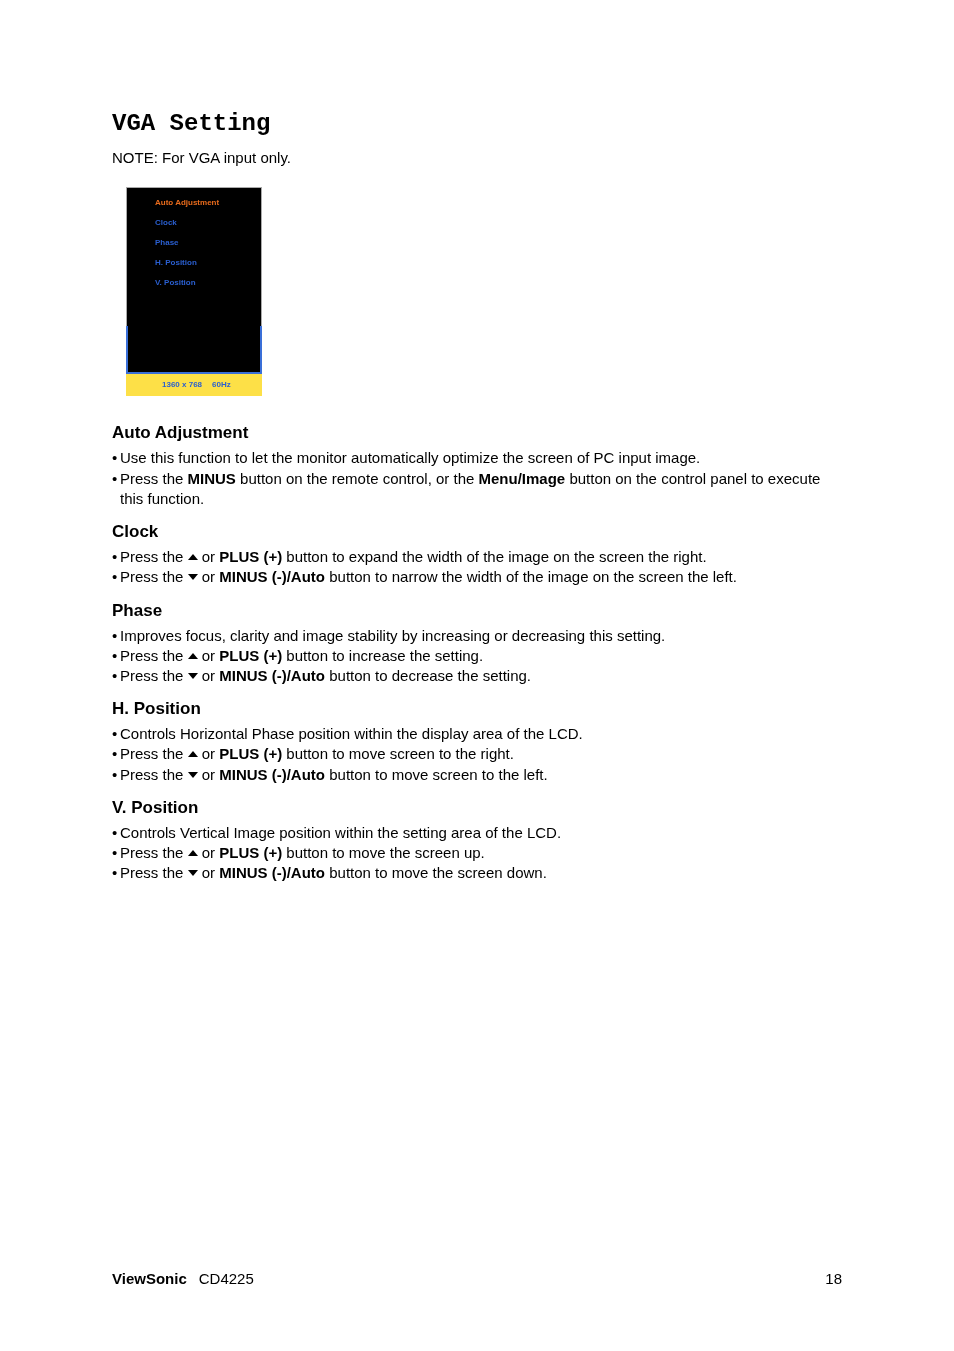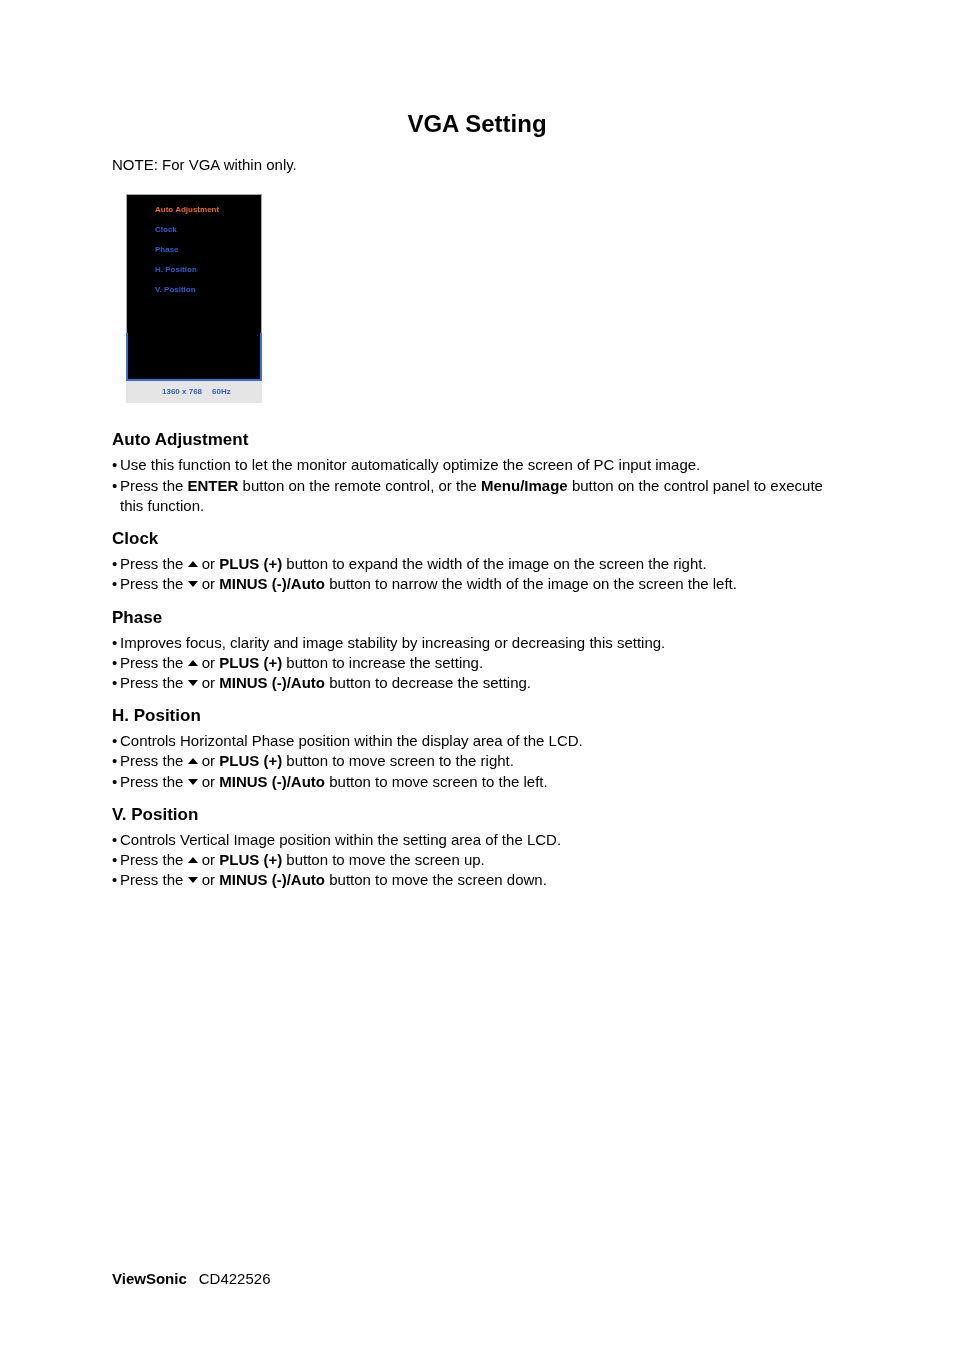--- a/index.html
+++ b/index.html
@@ -10,23 +10,22 @@
       color: #000;
       background: #fff;
       width: 954px;
       height: 1351px;
       padding: 108px 112px 44px 112px;
       position: relative;
     }
     h1 {
       font-size: 24px;
       font-weight: bold;
-      font-family: Liberation Sans, sans-serif;
-      margin-bottom: 15px;
-      text-align: center;
+      font-family: Liberation Mono, monospace;
+      margin-bottom: 8px;
     }
     .note {
       font-size: 15px;
       margin-bottom: 18px;
     }
     .osd-box {
       position: relative;
       width: 136px;
       margin-left: 14px;
       margin-bottom: 26px;
@@ -72,21 +71,21 @@
       height: 18px;
     }
     .osd-mid {
       height: 48px;
       background: #000;
       border: 2px solid #3a6fd8;
       border-top: none;
       margin-top: -1px;
     }
     .osd-bottom {
-      background: #e5e5e5;
+      background: #fde047;
       padding: 6px 6px 6px 36px;
       display: flex;
       gap: 10px;
       justify-content: flex-start;
     }
     .osd-bottom span {
       color: #2a5fd0;
       font-size: 8px;
       font-weight: bold;
     }
@@ -128,31 +127,31 @@
       border-left: 5px solid transparent;
       border-right: 5px solid transparent;
       border-top: 6px solid #000;
     }
     .footer {
       position: absolute;
       bottom: 62px;
       left: 112px;
       right: 112px;
       display: flex;
-      justify-content: flex-start;
+      justify-content: space-between;
       font-size: 15px;
     }
     .footer .brand { font-weight: bold; }
     .footer .model { margin-left: 12px; font-weight: normal; }
   </style>
 </head>
 <body>
 
 <h1>VGA Setting</h1>
-<div class="note">NOTE: For VGA within only.</div>
+<div class="note">NOTE: For VGA input only.</div>
 
 <div class="osd-box">
   <div class="osd-top">
     <div class="osd-row">
       <span class="osd-icon"><span class="osd-icon-inner"></span></span>
       <span class="osd-label sel">Auto Adjustment</span>
     </div>
     <div class="osd-row">
       <span class="osd-icon"></span>
       <span class="osd-label">Clock</span>
@@ -180,21 +179,21 @@
 
 <div id="sections">
     <h2>Auto Adjustment</h2>
     <div class="sect">
       <div class="bullet">
         <div class="bul-mark">•</div>
         <div class="bul-text">Use this function to let the monitor automatically optimize the screen of PC input image.</div>
       </div>
       <div class="bullet">
         <div class="bul-mark">•</div>
-        <div class="bul-text">Press the <b>ENTER</b> button on the remote control, or the <b>Menu/Image</b> button on the control panel to execute this function.</div>
+        <div class="bul-text">Press the <b>MINUS</b> button on the remote control, or the <b>Menu/Image</b> button on the control panel to execute this function.</div>
       </div>
     </div>
     <h2>Clock</h2>
     <div class="sect">
       <div class="bullet">
         <div class="bul-mark">•</div>
         <div class="bul-text">Press the <span class="tri-up"></span> or <b>PLUS (+)</b> button to expand the width of the image on the screen the right.</div>
       </div>
       <div class="bullet">
         <div class="bul-mark">•</div>
@@ -245,14 +244,14 @@
         <div class="bul-mark">•</div>
         <div class="bul-text">Press the <span class="tri-down"></span> or <b>MINUS (-)/Auto</b> button to move the screen down.</div>
       </div>
     </div>
   </div>
 
 <div class="footer">
   <div>
     <span class="brand">ViewSonic</span><span class="model">CD4225</span>
   </div>
-  <div>26</div>
+  <div>18</div>
 </div>
 
 </body></html>

